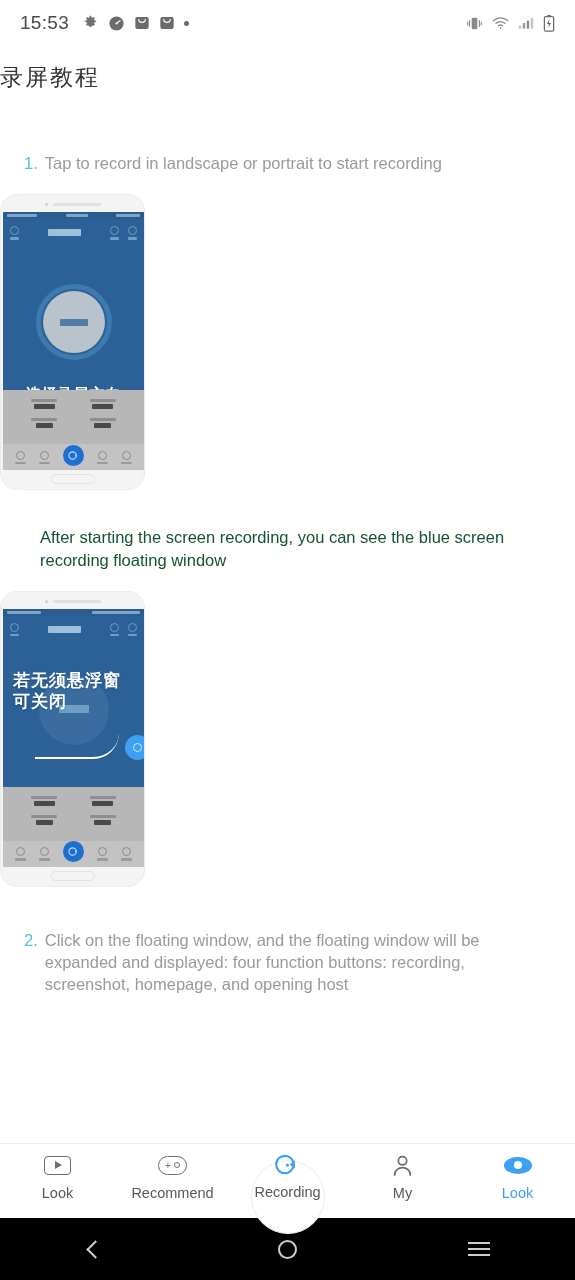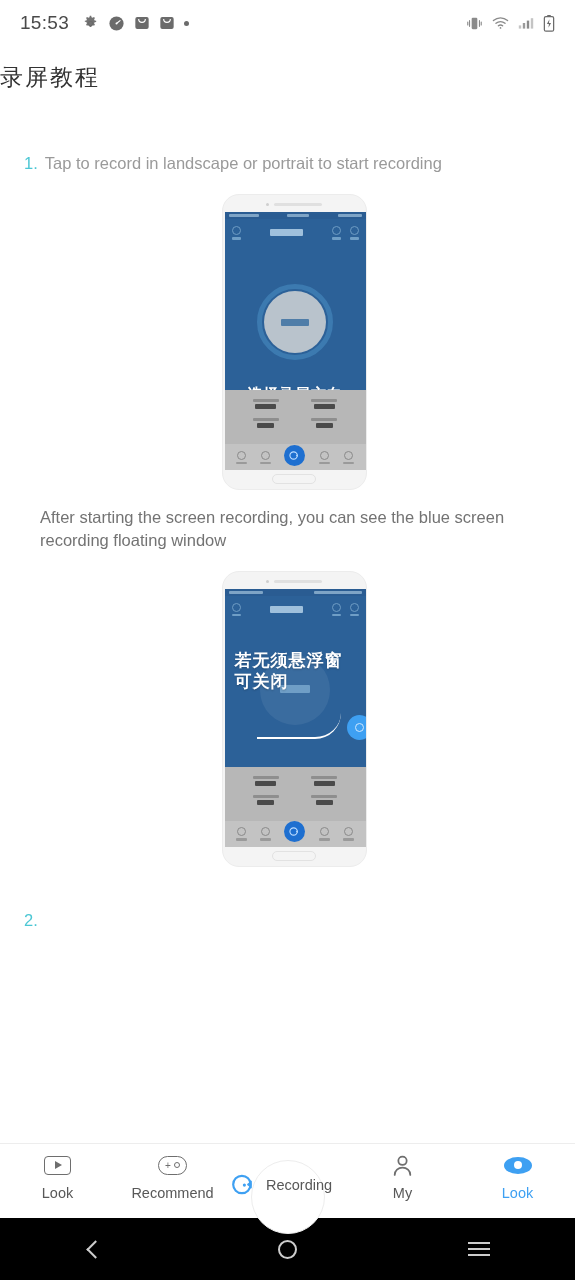--- a/index.html
+++ b/index.html
@@ -33,26 +33,26 @@
     position:absolute; top:110px; left:0; right:0; bottom:137px;
     overflow:hidden;
   }
   .step{
     display:flex; padding:0 24px; margin-top:42px;
     font-size:16.5px; line-height:1.35; color:#999;
   }
   .step-num{ color:#4cc7d4; margin-right:7px; flex:0 0 auto; }
   .step-text{ color:#9a9a9a; }
   .para{
-    padding:0 40px; margin-top:16px;
-    font-size:16.5px; line-height:1.35; color:#737373;
-  }
-
-  
-  .phone-wrap{ display:flex; justify-content:center; margin-top:20px;padding-left:13px; }
+    padding:0 40px; margin-top:36px;
+    font-size:16.5px; line-height:1.35; color:#14532d;
+  }
+
+  
+  .phone-wrap{ display:flex; margin-top:20px; }
   .phone{
     width:145px; height:296px; background:#f4f4f4;
     border-radius:17px; border:1px solid #ececec;
     padding:17px 2px 19px; position:relative;
   }
   .phone-speaker{
     position:absolute; top:8px; left:50%; transform:translateX(-50%);
     display:flex; align-items:center; gap:5px;
   }
   .ps-cam{ width:3px; height:3px; border-radius:50%; background:#cfcfcf; }
@@ -173,21 +173,21 @@
   .tab.active{ color:#3ea0f2; }
   .tab-ic{ height:26px; display:flex; align-items:center; justify-content:center; }
   .center-bump{
     position:absolute; left:50%; transform:translateX(-50%);
     bottom:46px; width:74px; height:74px; border-radius:50%;
     background:#fff; border:1px solid #ededed; z-index:2;
   }
   .center-tab{
     position:absolute; left:50%; transform:translateX(-50%);
     bottom:62px; width:115px; height:75px; z-index:3;
-    display:flex; align-items:center;
+    display:flex; flex-direction:column; align-items:center;
     padding-top:8px; gap:7px; font-size:14.5px; color:#585858;
   }
   .vid-ic-frame{
     width:27px; height:19px; border:1.7px solid #6e6e6e; border-radius:4px;
     display:flex; align-items:center; justify-content:center;
   }
   .tri{
     width:0;height:0;border-left:7px solid #6e6e6e;
     border-top:4.5px solid transparent;border-bottom:4.5px solid transparent;
     margin-left:2px;
@@ -458,20 +458,21 @@
                 </div>
             </div>
           </div>
         </div>
         <div class="phone-home"></div>
       </div>
     </div>
 
     <div class="step">
       <span class="step-num">2.</span>
+      <span class="step-text">Click on the floating window, and the floating window will be expanded and displayed: four function buttons: recording, screenshot, homepage, and opening host</span>
     </div>
 
     <div style="height:60px"></div>
   </div>
 
   <div class="center-bump"></div>
 
   <div class="tabbar">
     <div class="tab">
       <span class="tab-ic">

